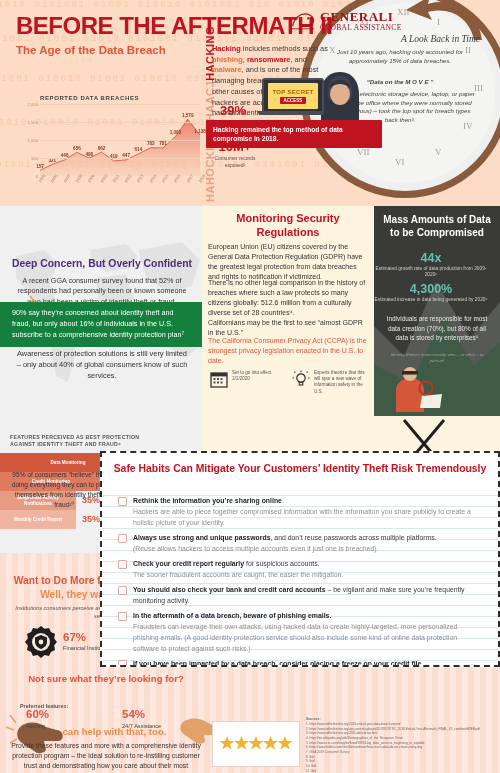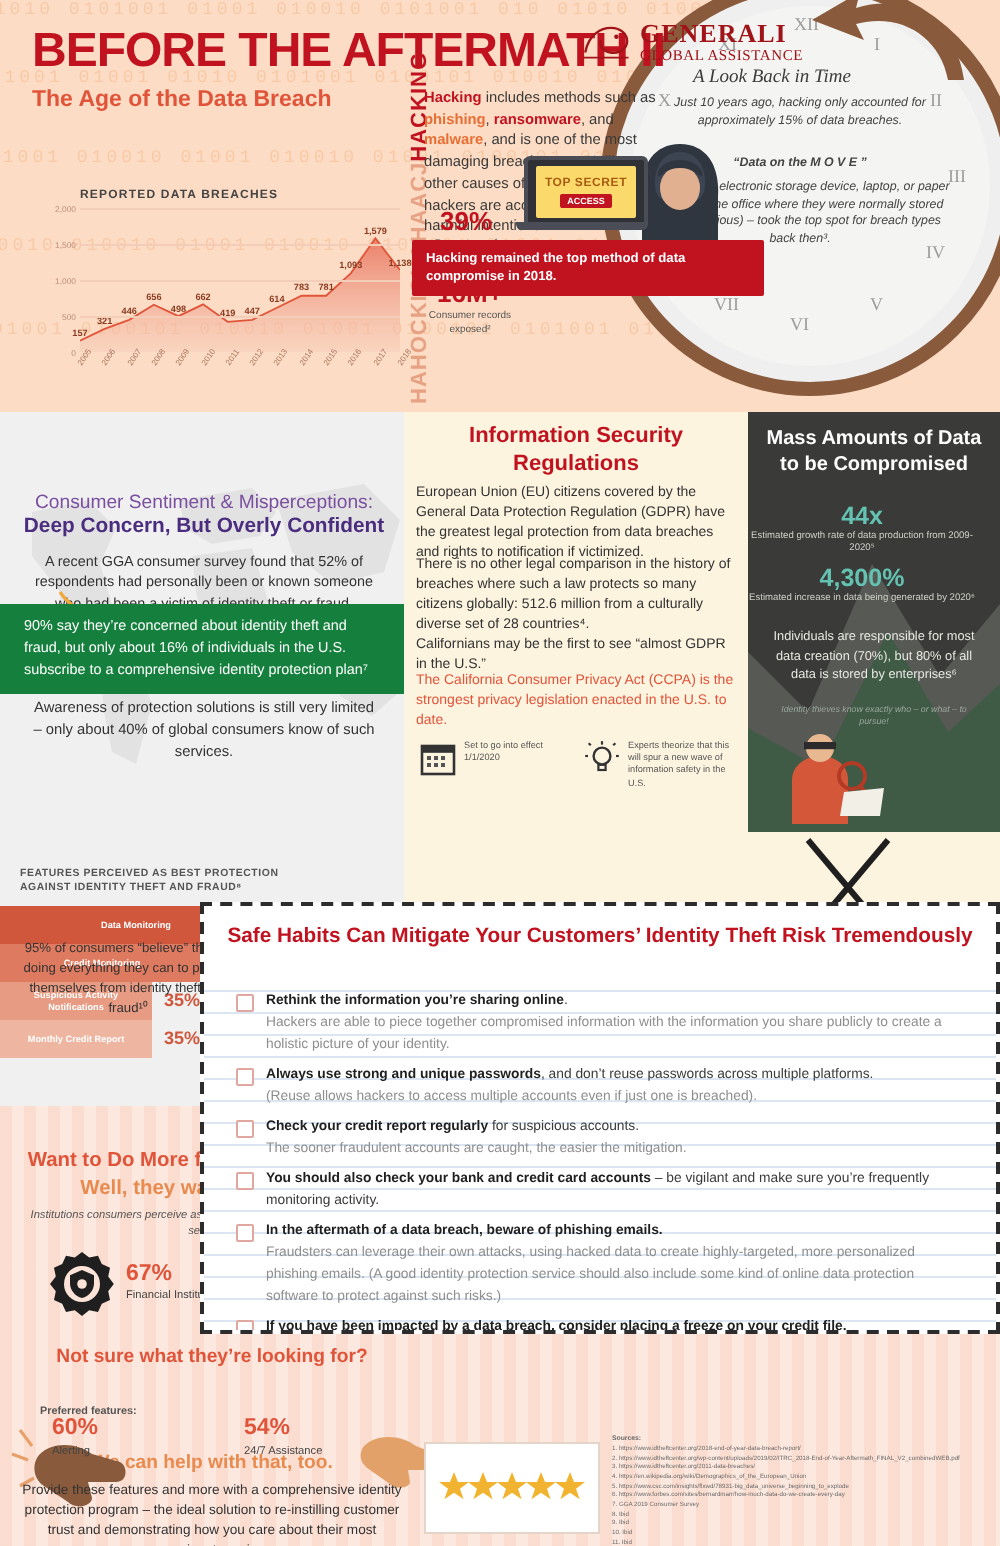--- a/index.html
+++ b/index.html
@@ -48,21 +48,21 @@
   .base{position:absolute;left:-4px;top:33px;width:66px;height:4px;background:#4a4d55;border-radius:0 0 3px 3px;}
 
   .hacker{position:absolute;left:310px;top:62px;width:60px;height:90px;}
   .redbanner{position:absolute;left:206px;top:120px;width:162px;background:#c1121f;padding:5px 7px;border-radius:1px;}
   .redbanner span{display:block;font-size:6.6px;font-weight:bold;color:#fff;line-height:1.4;}
 
   .clockbg{position:absolute;right:-10px;top:-12px;width:196px;height:196px;border-radius:50%;background:#efefef;border:7px solid #8a5a3c;}
   .clockface{position:absolute;inset:8px;border-radius:50%;background:#f4f4f2;}
   .roman{position:absolute;font-family:"Liberation Serif",serif;font-size:9px;color:#9c9c9c;}
   .clock-arrow{position:absolute;right:16px;top:-6px;width:80px;height:50px;}
-  .clk-title{position:absolute;right:40px;top:34px;width:148px;text-align:center;font-family:"Liberation Serif",serif;font-style:italic;font-size:9.5px;color:#3c3c3c;}
+  .clk-title{position:absolute;right:20px;top:34px;width:148px;text-align:right;font-family:"Liberation Serif",serif;font-style:italic;font-size:9.5px;color:#3c3c3c;}
   .clk-p{position:absolute;right:24px;width:152px;text-align:center;font-style:italic;font-size:6.2px;line-height:1.4;color:#444;}
 
   
   .mid{position:absolute;left:0;top:206px;width:500px;height:347px;}
   .leftcol{position:absolute;left:0;top:0;width:202px;height:347px;background:#f0f0f0;overflow:hidden;}
   .worldmap{position:absolute;left:-14px;top:10px;width:230px;height:180px;opacity:.55;}
   .cs-t1{position:absolute;left:10px;top:40px;width:184px;text-align:center;font-size:9.6px;color:#7a4fa0;}
   .cs-t2{position:absolute;left:10px;top:52px;width:184px;text-align:center;font-size:10.4px;font-weight:bold;color:#4b2d7f;}
   .cs-p{position:absolute;left:14px;top:70px;width:176px;text-align:center;font-size:7.2px;line-height:1.45;color:#333;}
   .purplebar{position:absolute;left:0;top:96px;width:202px;background:#15803d;padding:6px 12px 7px;box-sizing:border-box;}
@@ -274,21 +274,20 @@
       <svg class="worldmap" viewBox="0 0 230 180">
         <g fill="#d8d8d8">
           <path d="M30 40 L58 34 L72 48 L64 66 L70 86 L58 112 L46 104 L44 80 L30 62 Z"></path>
           <path d="M64 120 L82 116 L90 136 L82 166 L70 160 L66 140 Z"></path>
           <path d="M104 34 L140 28 L152 40 L144 52 L120 56 L106 48 Z"></path>
           <path d="M110 62 L140 58 L148 84 L134 112 L118 104 L112 80 Z"></path>
           <path d="M152 34 L196 26 L214 44 L206 70 L180 76 L160 60 Z"></path>
           <path d="M182 112 L208 108 L216 128 L200 142 L184 132 Z"></path>
         </g>
       </svg>
-      <div class="cs-t1">Consumer Sentiment &amp; Misperceptions:</div>
       <div class="cs-t2">Deep Concern, But Overly Confident</div>
       <div class="cs-p">A recent GGA consumer survey found that 52% of respondents had personally been or known someone who had been a victim of identity theft or fraud.</div>
 
       <svg class="arrow-curve" viewBox="0 0 40 18">
         <path d="M2 2 C10 14, 26 16, 38 10" stroke="#f2a93b" stroke-width="1.6" fill="none"></path>
         <path d="M38 10 L31 8 L34 14 Z" fill="#f2a93b"></path>
       </svg>
 
       <div class="purplebar">
         <p>90% say they’re concerned about identity theft and fraud, but only about 16% of individuals in the U.S. subscribe to a comprehensive identity protection plan⁷</p>
@@ -349,21 +348,21 @@
       </div>
       <div class="fline" style="left:35px;top:22px;width:38px;"></div>
       <div class="fline" style="left:35px;top:26px;width:38px;"></div>
       <div class="fline" style="left:35px;top:30px;width:38px;"></div>
       <div class="fline" style="left:35px;top:34px;width:30px;"></div>
       <div class="fline" style="left:35px;top:38px;width:38px;"></div>
       <div class="fline" style="left:5px;top:46px;width:68px;"></div>
     </div>
 
     <div class="rightcol">
-      <div class="isr-t">Information Security Regulations</div>
+      <div class="isr-t">Monitoring Security Regulations</div>
       <div class="isr-p" style="left:6px;top:36px;">European Union (EU) citizens covered by the General Data Protection Regulation (GDPR) have the greatest legal protection from data breaches and rights to notification if victimized.</div>
       <div class="isr-p" style="left:6px;top:72px;">There is no other legal comparison in the history of breaches where such a law protects so many citizens globally: 512.6 million from a culturally diverse set of 28 countries⁴.</div>
       <div class="isr-p" style="left:6px;top:112px;">Californians may be the first to see “almost GDPR in the U.S.”</div>
       <div class="isr-p ccpa" style="left:6px;top:130px;">The California Consumer Privacy Act (CCPA) is the strongest privacy legislation enacted in the U.S. to date.</div>
 
       <div class="icon-row" style="top:164px;">
         <div class="ic-item">
           <svg width="18" height="18" viewBox="0 0 18 18">
             <rect x="1" y="3" width="16" height="14" fill="none" stroke="#333" stroke-width="1.3"></rect>
             <rect x="1" y="3" width="16" height="3.4" fill="#333"></rect>

